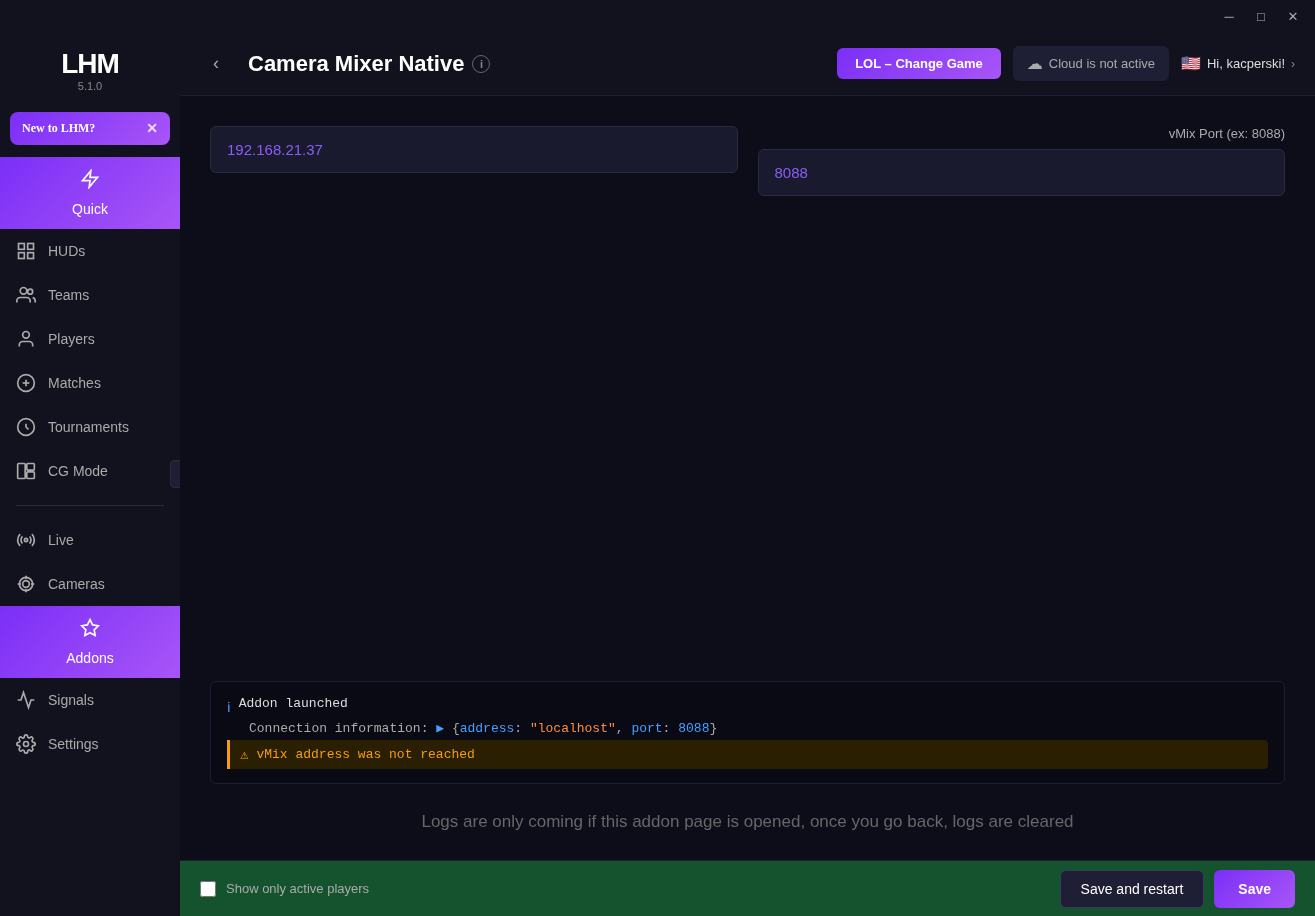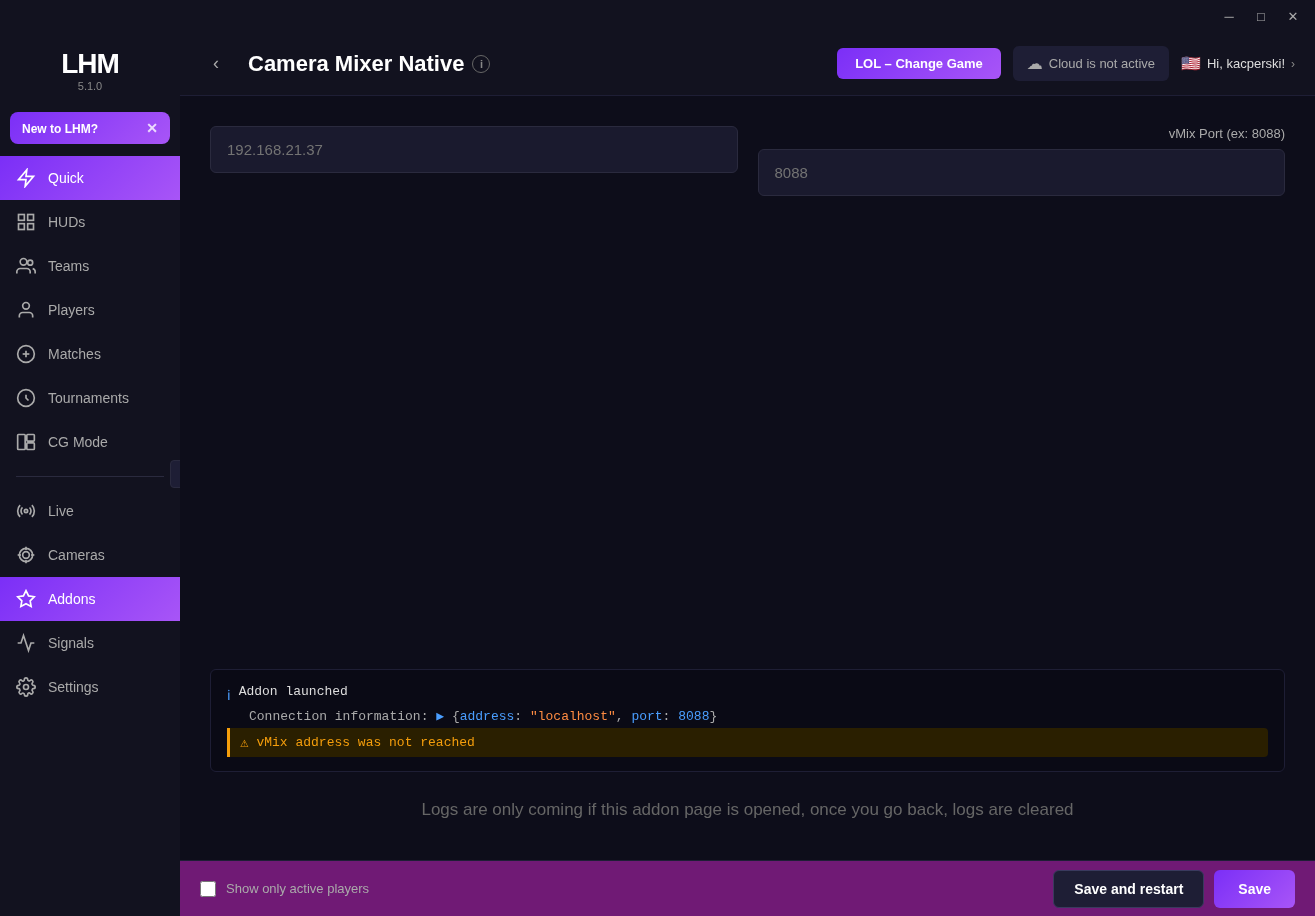--- a/index.html
+++ b/index.html
@@ -79,23 +79,24 @@
 
     .new-lhm-banner {
       margin: 8px 10px;
       background: linear-gradient(135deg, #7b2ff7, #a855f7);
       border-radius: 8px;
       padding: 8px 12px;
       font-size: 12px;
       font-weight: 600;
       color: #fff;
       display: flex;
-      align-items: flex-end;
+      align-items: center;
       justify-content: space-between;
       cursor: pointer;
+      font-family: Liberation Serif, serif;
     }
     .new-lhm-banner .close-x {
       font-size: 14px;
       opacity: 0.8;
     }
 
     .sidebar-nav {
       display: flex;
       flex-direction: column;
       padding: 4px 0;
@@ -108,20 +109,21 @@
       padding: 12px 16px;
       cursor: pointer;
       border-radius: 0;
       color: #aaa;
       font-size: 14px;
       transition: background 0.15s;
     }
     .nav-item.active {
       background: linear-gradient(135deg, #7b2ff7, #a855f7);
       color: #fff;
+      flex-direction: column;
     }
     .nav-item .nav-icon {
       width: 20px;
       height: 20px;
       display: flex;
       align-items: center;
       justify-content: center;
       flex-shrink: 0;
     }
 
@@ -271,21 +273,21 @@
     .form-label {
       font-size: 13px;
       color: #aaa;
     }
     .form-input {
       background: #1a1a2e;
       border: 1px solid #2a2a3e;
       border-radius: 6px;
       padding: 14px 16px;
       font-size: 15px;
-      color: #737373;
+      color: #8b5cf6;
       outline: none;
       width: 100%;
     }
 
     
     .log-area {
       flex: 1;
       min-height: 0;
     }
 
@@ -341,28 +343,27 @@
     .logs-notice {
       text-align: center;
       font-size: 17px;
       color: #666;
       padding: 8px 0;
     }
 
     
     .footer {
       height: 56px;
-      background: #701a75;
+      background: #14532d;
       border-top: 1px solid #1e1e35;
       display: flex;
       align-items: center;
       justify-content: space-between;
       padding: 16px 20px;
       flex-shrink: 0;
-      margin-top: 12px;
     }
     .show-active-players {
       display: flex;
       align-items: center;
       gap: 10px;
       font-size: 13px;
       color: #aaa;
       cursor: pointer;
     }
     .checkbox {
@@ -378,21 +379,21 @@
       gap: 10px;
     }
     .btn-save-restart {
       background: #1e1e35;
       border: 1px solid #3a3a5e;
       color: #fff;
       border-radius: 6px;
       padding: 10px 20px;
       font-size: 14px;
       cursor: pointer;
-      font-weight: 700;
+      font-weight: 400;
     }
     .btn-save {
       background: linear-gradient(135deg, #7b2ff7, #a855f7);
       border: none;
       color: #fff;
       border-radius: 6px;
       padding: 10px 24px;
       font-size: 14px;
       cursor: pointer;
       font-weight: 600;

